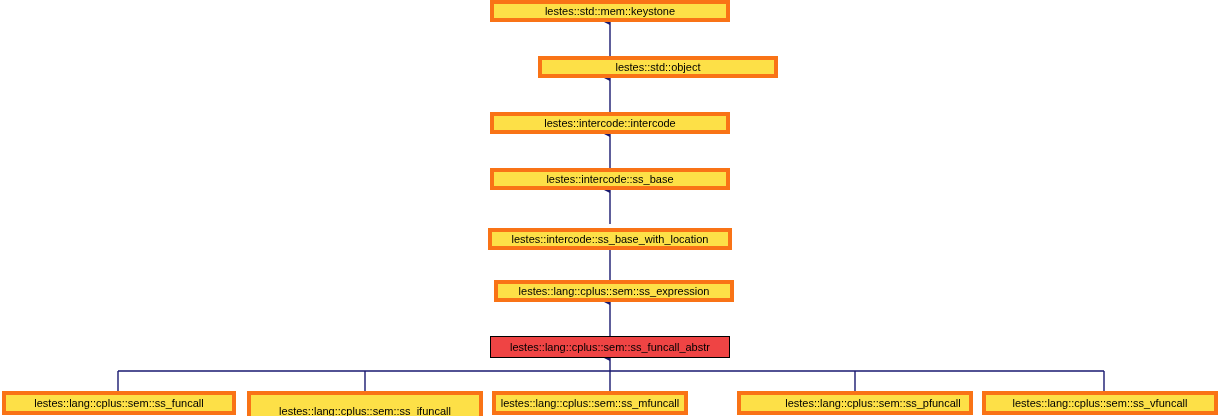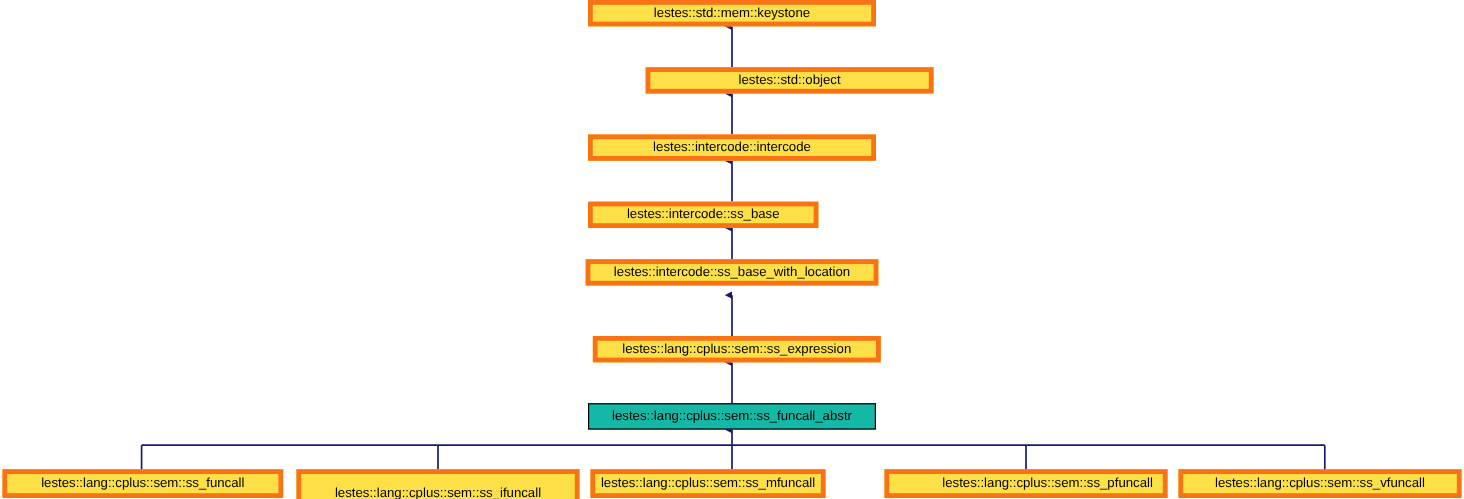--- a/index.html
+++ b/index.html
@@ -24,21 +24,21 @@
     color: #000000;
     font-size: 11px;
     line-height: 1;
     display: flex;
     align-items: center;
     justify-content: center;
     white-space: nowrap;
     letter-spacing: 0px;
   }
   .node.current {
-    background: #14b8a6;
+    background: #ef4444;
     border: 1px solid #000000;
   }
   .edge-svg {
     position: absolute;
     left: 0;
     top: 0;
     width: 1220px;
     height: 416px;
     pointer-events: none;
   }
@@ -74,24 +74,24 @@
   <div id="node-layer">
       <div class="node" style="left: 490px; top: 0px; width: 240px; height: 22px;">
         <span>lestes::std::mem::keystone</span>
       </div>
       <div class="node" style="left: 490px; top: 56px; width: 240px; height: 22px; margin-left: 48px;">
         <span>lestes::std::object</span>
       </div>
       <div class="node" style="left: 490px; top: 112px; width: 240px; height: 22px;">
         <span>lestes::intercode::intercode</span>
       </div>
-      <div class="node" style="left: 490px; top: 168px; width: 192px; height: 22px;">
+      <div class="node" style="left: 490px; top: 168px; width: 240px; height: 22px;">
         <span>lestes::intercode::ss_base</span>
       </div>
-      <div class="node" style="left: 488px; top: 216px; width: 244px; height: 22px;">
+      <div class="node" style="left: 488px; top: 228px; width: 244px; height: 22px;">
         <span>lestes::intercode::ss_base_with_location</span>
       </div>
       <div class="node" style="left: 494px; top: 280px; width: 240px; height: 22px;">
         <span>lestes::lang::cplus::sem::ss_expression</span>
       </div>
       <div class="node current" style="left: 490px; top: 336px; width: 240px; height: 22px;">
         <span>lestes::lang::cplus::sem::ss_funcall_abstr</span>
       </div>
       <div class="node" style="left: 2px; top: 391px; width: 234px; height: 24px;">
         <span>lestes::lang::cplus::sem::ss_funcall</span>

